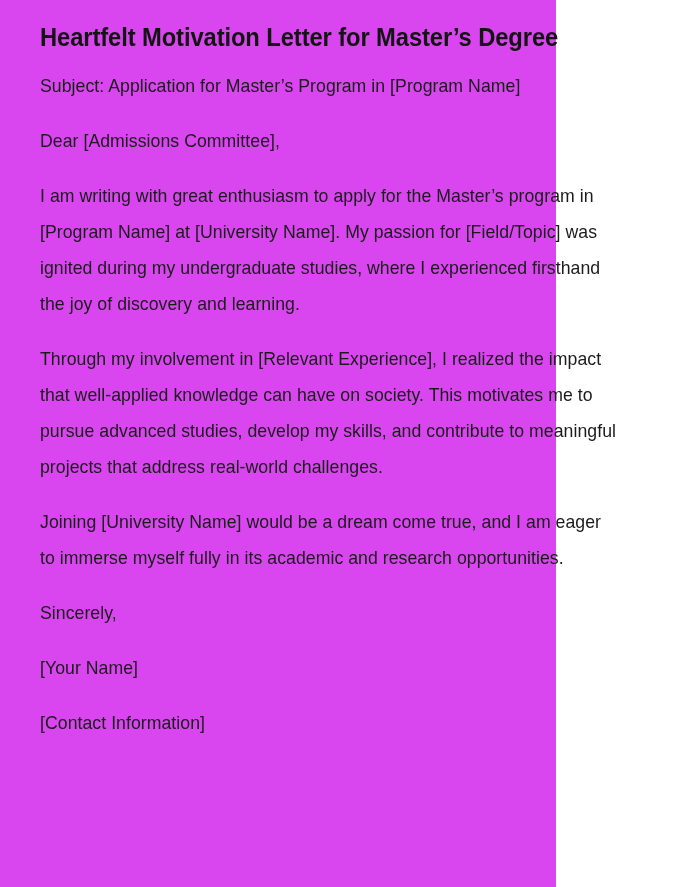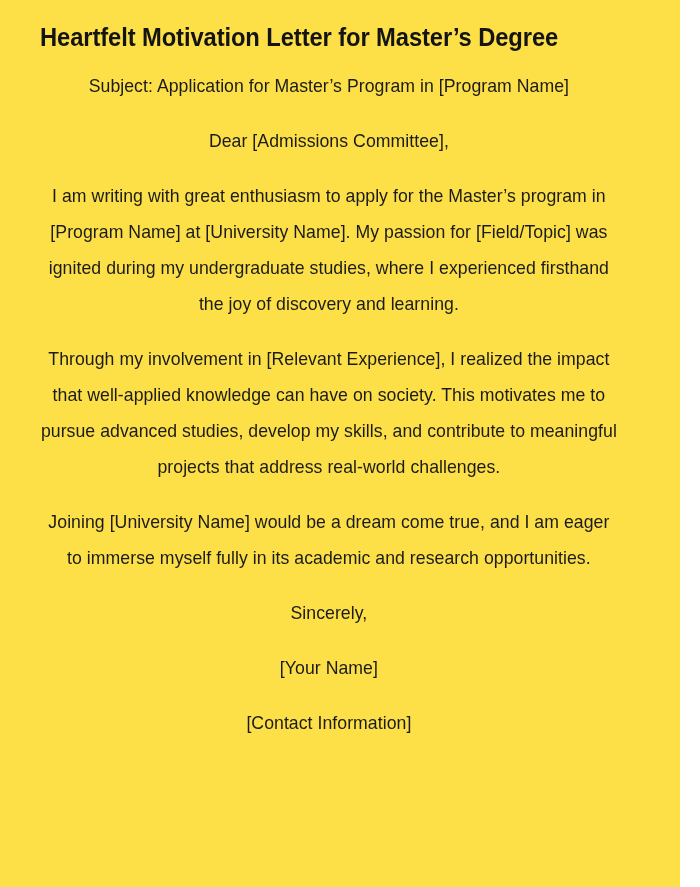--- a/index.html
+++ b/index.html
@@ -12,23 +12,23 @@
     width: 700px;
     height: 887px;
     font-family: "Liberation Sans", "DejaVu Sans", sans-serif;
     color: #1b1b1b;
     -webkit-font-smoothing: antialiased;
     overflow: hidden;
   }
 
   .page {
     box-sizing: border-box;
-    width: 680px;
+    width: 556px;
     min-height: 887px;
-    background: #fde047;
+    background: #d946ef;
     padding: 0 40px;
   }
 
   .article {
     width: 605px;
   }
 
   .article-title {
     font-family: "Liberation Sans Narrow", "Liberation Sans", "DejaVu Sans Condensed", sans-serif;
     font-size: 25px;
@@ -38,21 +38,20 @@
     color: #141414;
     margin: 0;
     padding-top: 22px;
     transform: scaleX(0.95);
     transform-origin: left center;
   }
 
   .letter-body {
     margin: 0;
     padding: 0;
-    text-align: center;
   }
 
   .para {
     font-family: "Liberation Sans Narrow", "Liberation Sans", "DejaVu Sans Condensed", sans-serif;
     font-size: 18.5px;
     line-height: 36px;
     font-weight: 400;
     color: #1b1b1b;
     margin: 0;
     padding: 0;

